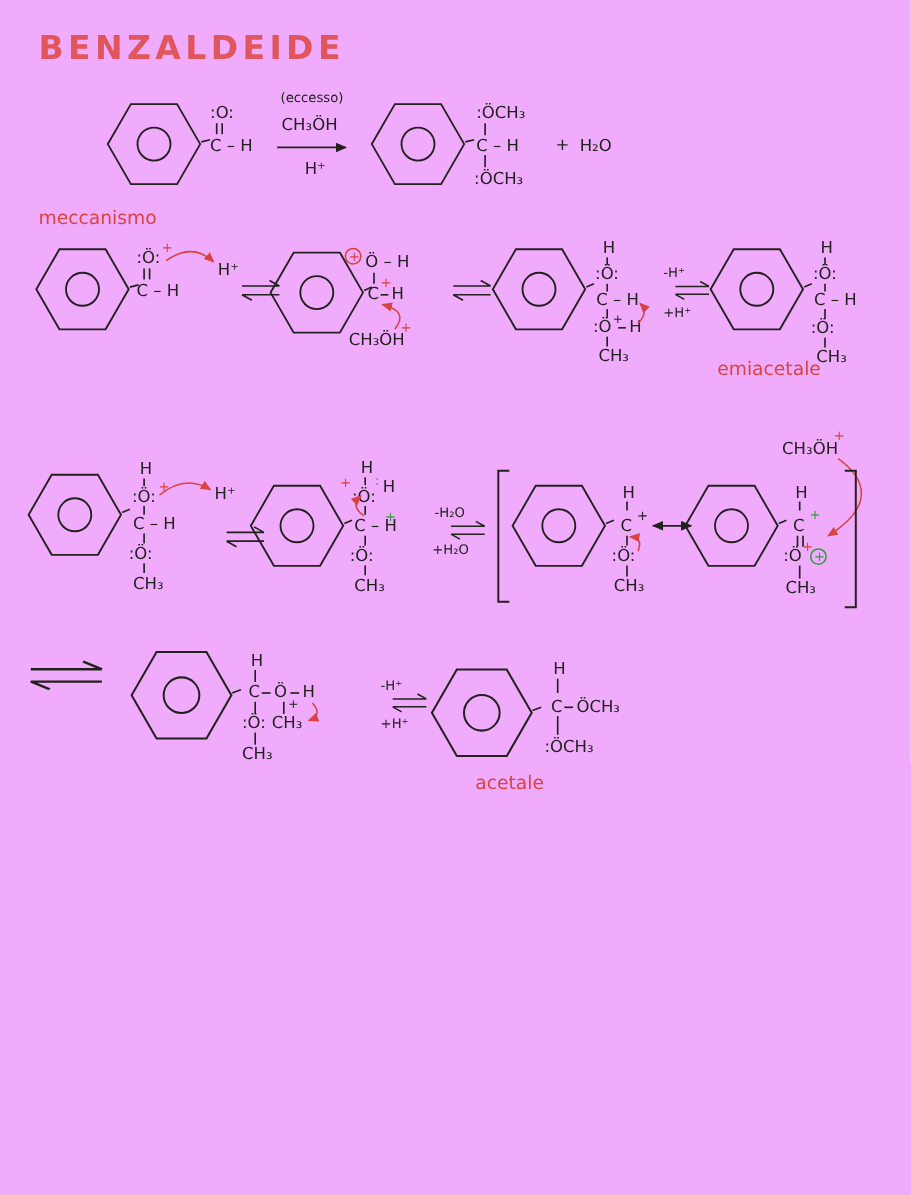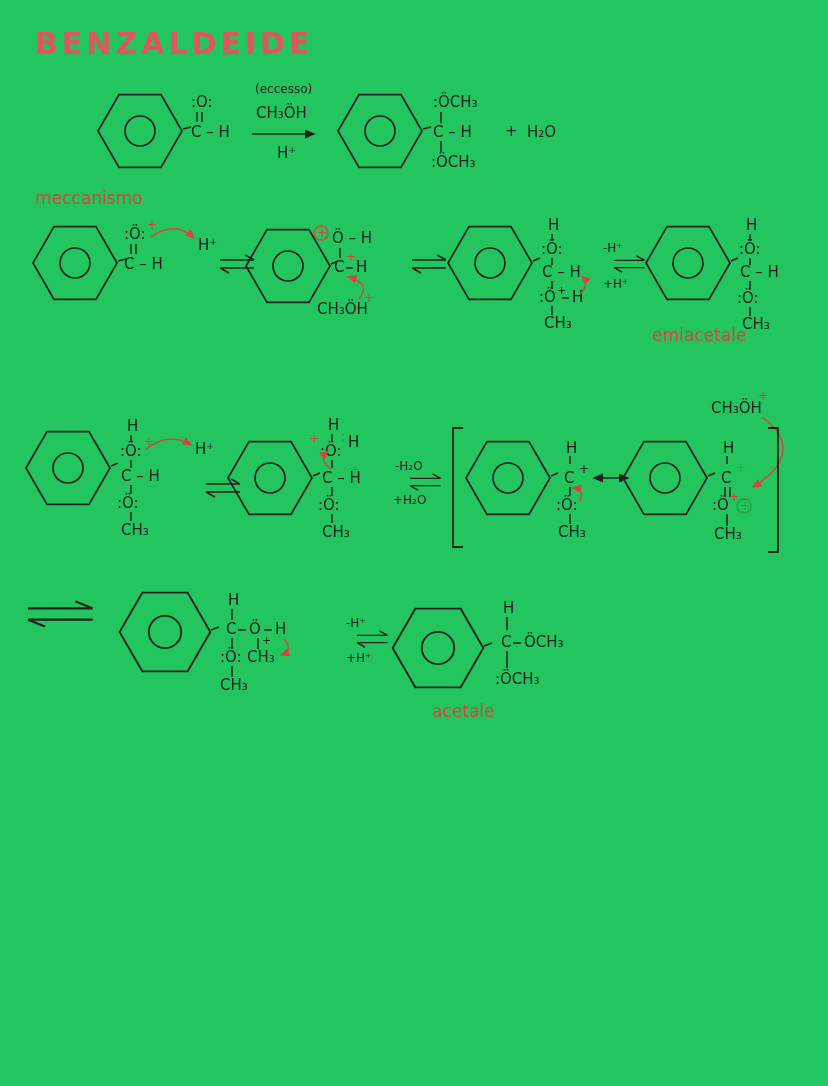--- a/index.html
+++ b/index.html
@@ -1,16 +1,16 @@
 <!DOCTYPE html>
 <html><head>
 <meta charset="utf-8">
 <style>
   html,body{margin:0;padding:0;background:#ffffff;}
-  .canvas{position:relative;width:828px;height:1086px;background:#22c55e;overflow:hidden;}
+  .canvas{position:relative;width:828px;height:1086px;background:#f0abfc;overflow:hidden;}
   svg{font-family:"DejaVu Sans",sans-serif;display:block;}
   text{fill:#23211e;font-size:15px;}
   text.small{font-size:12px;}
   text.tiny{font-size:11px;}
   text.red{fill:#d8433f;}
   text.green{fill:#2f9e3f;}
   .title{font-size:30px;fill:#e0565c;font-weight:bold;letter-spacing:4px;}
   .rlabel{font-size:17px;fill:#d8433f;}
   .bond{stroke:#23211e;stroke-width:1.5;fill:none;}
   .arrow{stroke:#23211e;stroke-width:1.5;fill:none;}

